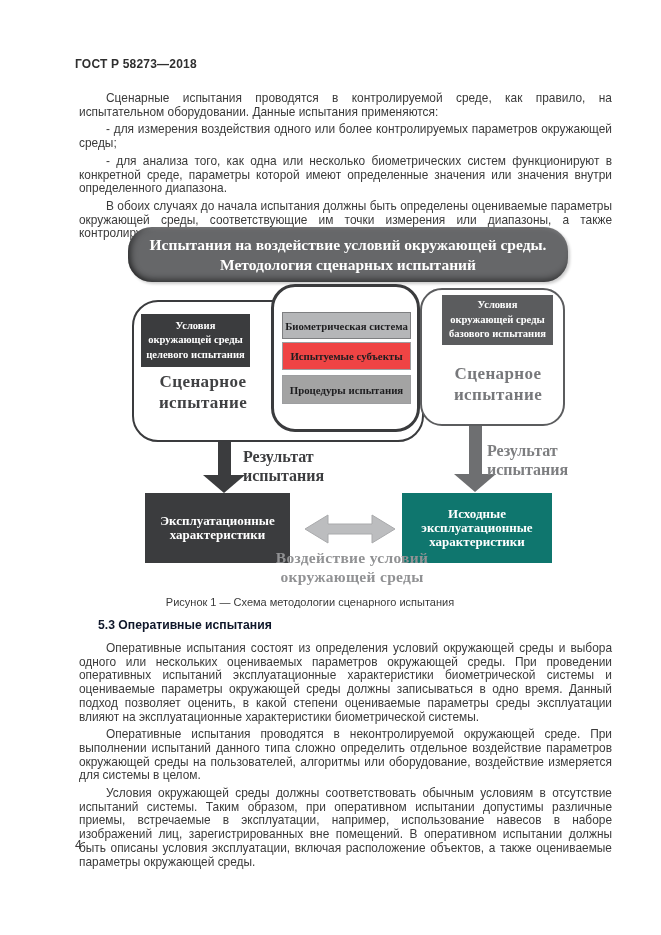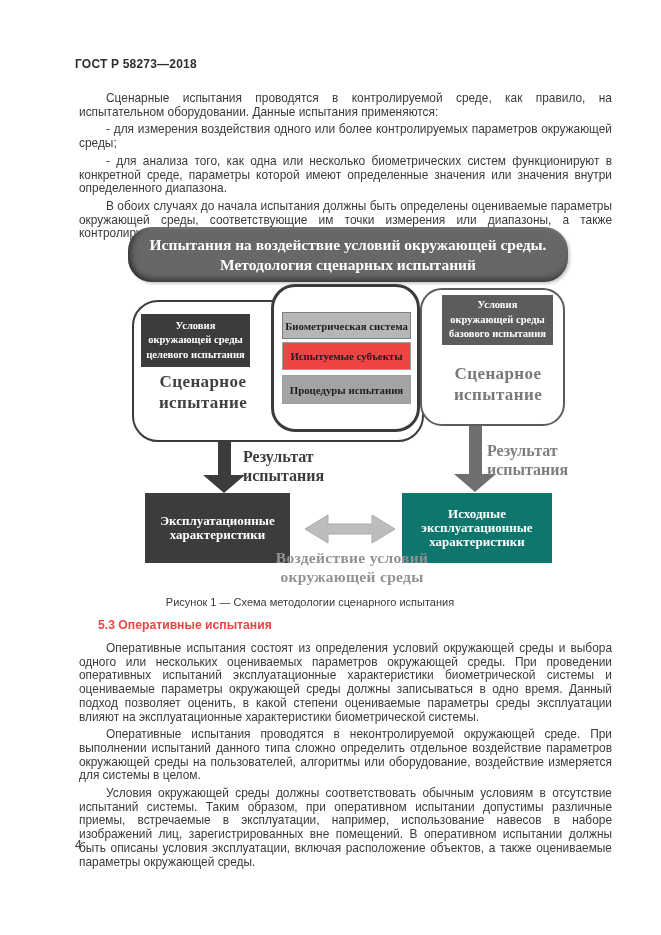--- a/index.html
+++ b/index.html
@@ -12,21 +12,21 @@
     letter-spacing:.2px;
   }
   .flow{
     position:absolute;left:75px;width:541px;font-size:11.9px;line-height:13.7px;
     text-align:justify;color:#3a3a3a;
   }
   .flow-intro{top:88px;}
   .flow-operative{top:638px;}
   .flow p{margin:4px;text-indent:27px;}
   .section-heading{
-    position:absolute;left:98px;top:618px;font-size:12.2px;font-weight:bold;color:#ef4444;
+    position:absolute;left:98px;top:618px;font-size:12.2px;font-weight:bold;color:#0f172a;
   }
   .page-number{position:absolute;left:75px;top:838px;font-size:12px;color:#3a3a3a;}
 
   
   .figure{position:absolute;left:0;top:225px;width:661px;height:372px;}
   .serif{font-family:"Liberation Serif","DejaVu Serif",serif;font-weight:bold;}
   .pre{white-space:pre-line;}
 
   .fig-banner{
     position:absolute;left:128px;top:2px;width:440px;height:55px;background:#666769;

